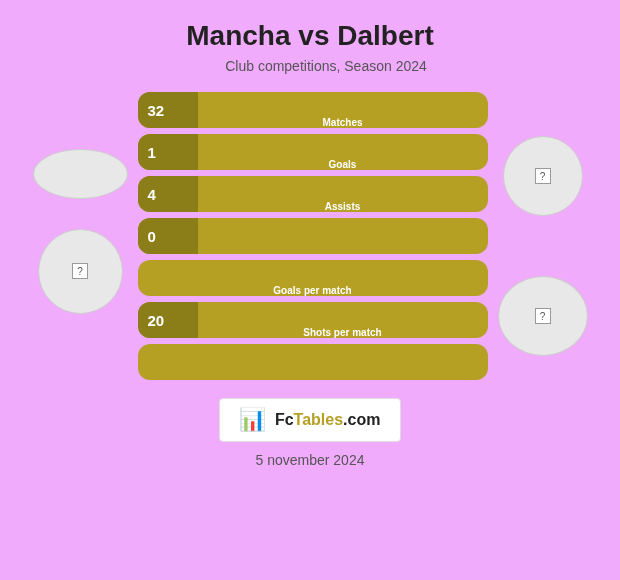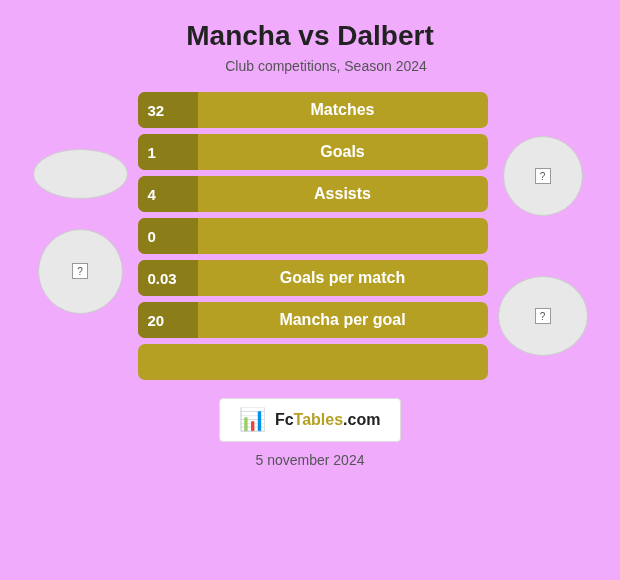--- a/index.html
+++ b/index.html
@@ -72,44 +72,44 @@
     .stats-rows {
       display: flex;
       flex-direction: column;
       gap: 6px;
       width: 350px;
     }
 
     .stat-row {
       display: flex;
       flex-direction: row;
-      align-items: center;
+      align-items: flex-end;
       background: #b5a024;
-      border-radius: 7px;
+      border-radius: 12px;
       overflow: hidden;
       height: 36px;
     }
 
     .stat-value {
       background: #8b7d18;
       color: #ffffff;
       font-weight: bold;
       font-size: 15px;
       min-width: 60px;
       padding: 0 10px;
       height: 100%;
       display: flex;
       align-items: center;
       justify-content: flex-start;
     }
 
     .stat-label {
       color: #ffffff;
       font-weight: bold;
-      font-size: 16px;
+      font-size: 10px;
       flex: 1;
       text-align: center;
       padding: 0 10px;
     }
 
     .logo-section {
       margin-top: 18px;
       display: flex;
       flex-direction: column;
       align-items: center;
@@ -227,26 +227,25 @@
         <div class="stat-label">Goals</div>
       </div>
       <div class="stat-row">
         <div class="stat-value">4</div>
         <div class="stat-label">Assists</div>
       </div>
       <div class="stat-row">
         <div class="stat-value">0</div>
       </div>
       <div class="stat-row">
-        <div class="stat-value">0.03</div>
         <div class="stat-label">Goals per match</div>
       </div>
       <div class="stat-row">
         <div class="stat-value">20</div>
-        <div class="stat-label">Mancha per goal</div>
+        <div class="stat-label">Shots per match</div>
       </div>
       <div class="stat-row">
       </div>
     </div>
 
     <div class="avatar-right">
       <div class="right-avatar-top">
         <div class="question-icon">?</div>
       </div>
       <div class="right-avatar-bot">

